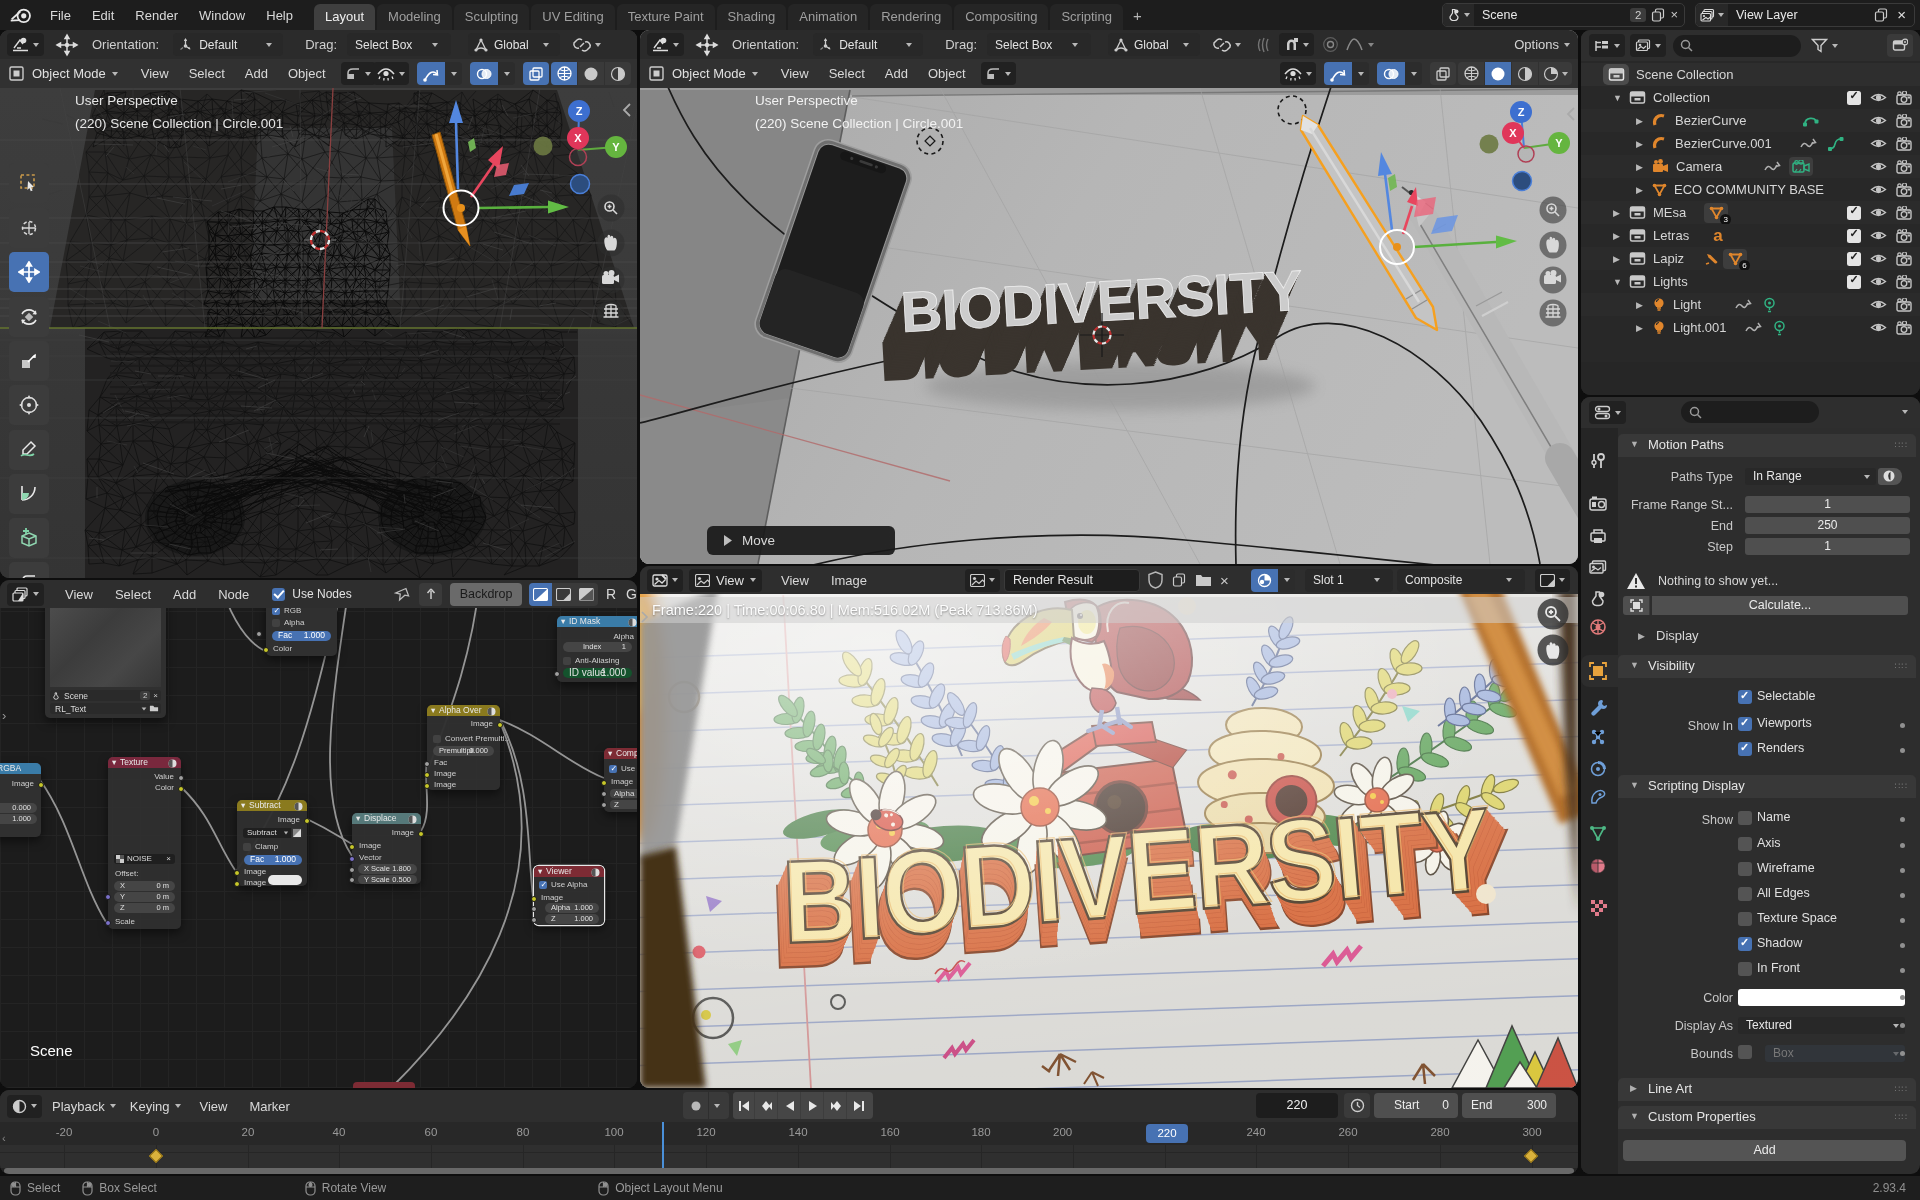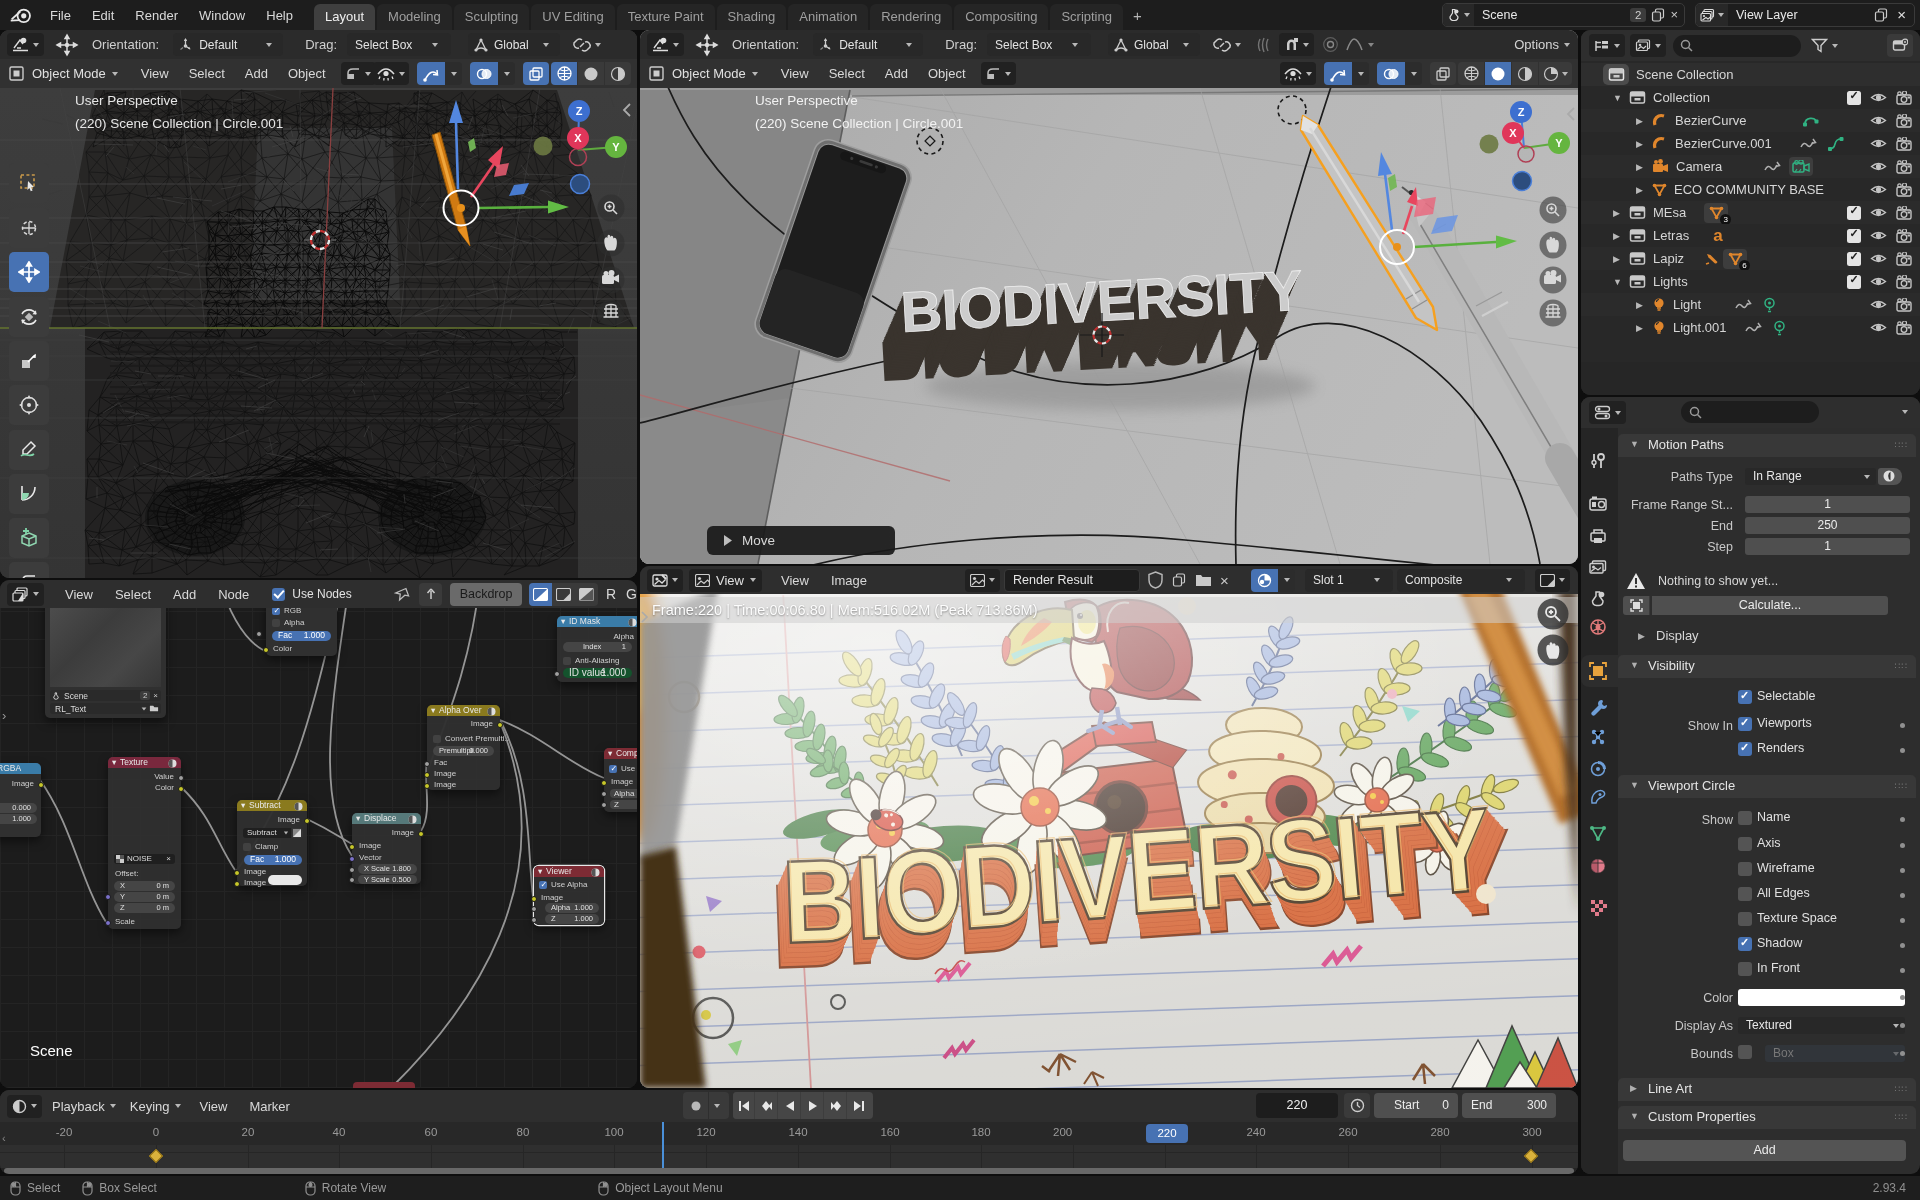--- a/index.html
+++ b/index.html
@@ -2320,21 +2320,21 @@
           <rect x="9" y="13.5" width="2" height="2" fill="#333"></rect>
         </svg>
       </div>
       <div class="abs" style="left:40px;top:177px;color:#d8d8d8;font-size:12.5px">Nothing to show yet...</div>
       <div class="abs" style="left:5px;top:199px;width:27px;height:19px;background:#4f4f4f;border-radius:3px 0 0 3px;border-right:1px solid #3a3a3a;display:flex;align-items:center;justify-content:center">
         <svg width="13" height="13" viewBox="0 0 13 13">
           <rect x="3" y="3" width="7" height="7" fill="#ddd"></rect>
           <path d="M1 4 V1 H4 M9 1 H12 V4 M12 9 V12 H9 M4 12 H1 V9" stroke="#ddd" stroke-width="1.4" fill="none"></path>
         </svg>
       </div>
-      <div class="abs" style="left:34px;top:199px;width:236px;height:19px;background:#4f4f4f;border-radius:0 3px 3px 0;color:#ececec;font-size:12.5px;text-align:center;line-height:19px">Calculate...</div>
+      <div class="abs" style="left:34px;top:199px;width:256px;height:19px;background:#4f4f4f;border-radius:0 3px 3px 0;color:#ececec;font-size:12.5px;text-align:center;line-height:19px">Calculate...</div>
       <div class="abs" style="left:20px;top:234px;color:#b0b0b0;font-size:9px">▶</div>
       <div class="abs" style="left:38px;top:231px;color:#d8d8d8;font-size:13px">Display</div>
       <div class="abs" style="left:0px;top:258px;width:298px;height:23px;background:#383838;border-radius:5px 5px 0 0;color:#e4e4e4;font-size:13px">
         <span style="position:absolute;left:12px;top:5px;color:#b0b0b0;font-size:9px">▼</span>
         <span style="position:absolute;left:30px;top:3px">Visibility</span>
         <span style="position:absolute;right:8px;top:6px;color:#777;font-size:9px;letter-spacing:1px">∷∷</span>
       </div>
       <div class="abs" style="left:120px;top:293px;width:14px;height:14px;background:#4772b3;border-radius:3px">
         <span style="position:absolute;left:2px;top:-1.5px;color:#fff;font-size:11px;font-weight:bold">✓</span>
       </div>
@@ -2345,21 +2345,21 @@
       </div>
       <div class="abs" style="left:139px;top:319px;color:#e0e0e0;font-size:12.5px">Viewports</div>
       <div class="abs" style="left:282px;top:326px;width:5px;height:5px;border-radius:50%;background:#909090"></div>
       <div class="abs" style="left:120px;top:345px;width:14px;height:14px;background:#4772b3;border-radius:3px">
         <span style="position:absolute;left:2px;top:-1.5px;color:#fff;font-size:11px;font-weight:bold">✓</span>
       </div>
       <div class="abs" style="left:139px;top:344px;color:#e0e0e0;font-size:12.5px">Renders</div>
       <div class="abs" style="left:282px;top:351px;width:5px;height:5px;border-radius:50%;background:#909090"></div>
       <div class="abs" style="left:0px;top:378px;width:298px;height:23px;background:#383838;border-radius:5px 5px 0 0;color:#e4e4e4;font-size:13px">
         <span style="position:absolute;left:12px;top:5px;color:#b0b0b0;font-size:9px">▼</span>
-        <span style="position:absolute;left:30px;top:3px">Viewport Circle</span>
+        <span style="position:absolute;left:30px;top:3px">Scripting Display</span>
         <span style="position:absolute;right:8px;top:6px;color:#777;font-size:9px;letter-spacing:1px">∷∷</span>
       </div>
       <div class="abs" style="left:0;top:416px;width:115px;text-align:right;color:#c8c8c8;font-size:12.5px">Show</div>
       <div class="abs" style="left:120px;top:414px;width:14px;height:14px;background:#545454;border-radius:3px"></div>
       <div class="abs" style="left:139px;top:413px;color:#e0e0e0;font-size:12.5px">Name</div>
       <div class="abs" style="left:282px;top:420px;width:5px;height:5px;border-radius:50%;background:#909090"></div>
       <div class="abs" style="left:120px;top:440px;width:14px;height:14px;background:#545454;border-radius:3px"></div>
       <div class="abs" style="left:139px;top:439px;color:#e0e0e0;font-size:12.5px">Axis</div>
       <div class="abs" style="left:282px;top:446px;width:5px;height:5px;border-radius:50%;background:#909090"></div>
       <div class="abs" style="left:120px;top:465px;width:14px;height:14px;background:#545454;border-radius:3px"></div>

